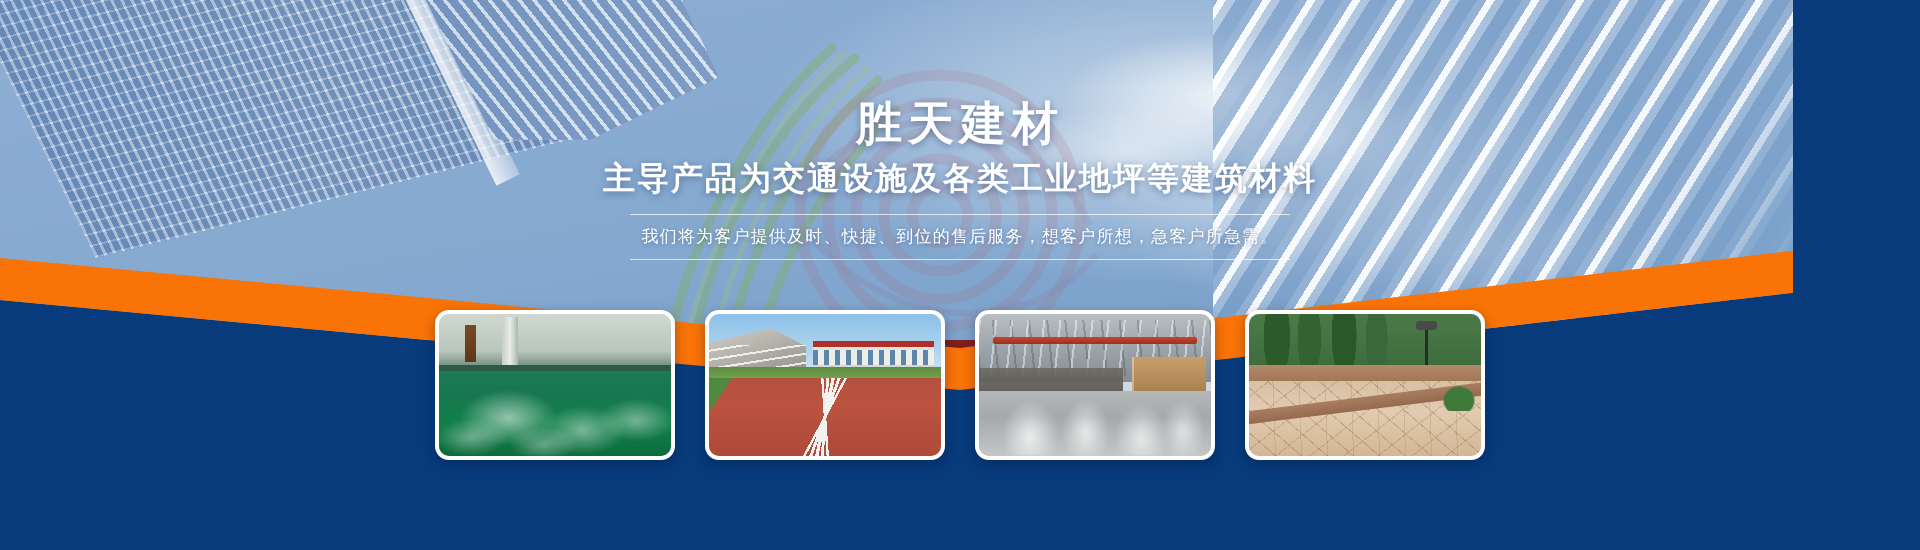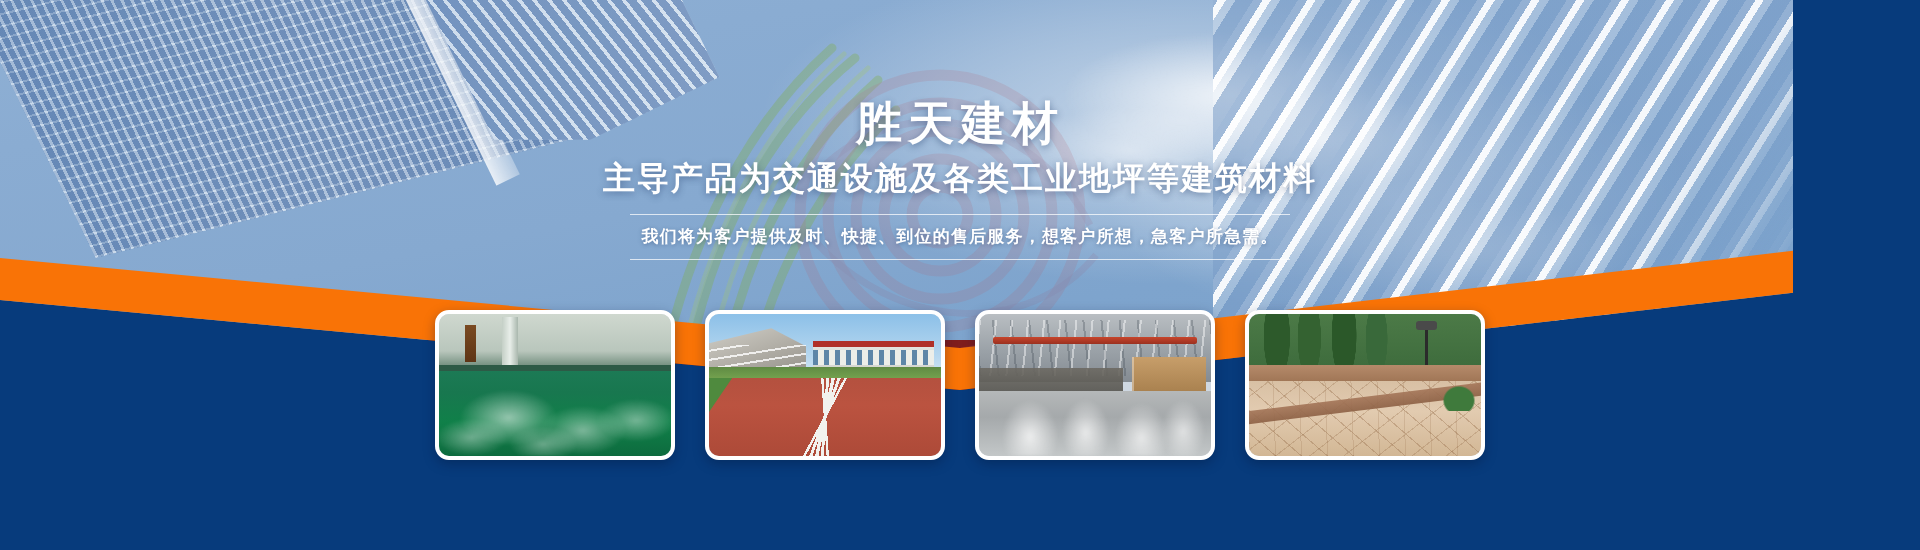--- a/index.html
+++ b/index.html
@@ -102,21 +102,21 @@
   .title {
     font-size:46px; font-weight:bold; letter-spacing:6px; line-height:1.18;
     text-shadow:0 2px 7px rgba(20,45,90,.45);
   }
   .subtitle {
     margin-top:8px;
     font-size:32px; font-weight:bold; letter-spacing:2px; line-height:1.25;
     text-shadow:0 2px 7px rgba(20,45,90,.45);
   }
   .rule-wrap { width:1920px; display:flex; justify-content:center; }
-  .rule-block { width:660px; margin-top:16px;font-weight:bold; }
+  .rule-block { width:660px; margin-top:16px; }
   .rule { height:1px; background:rgba(255,255,255,.72); }
   .tagline {
     font-size:17px; letter-spacing:1.2px; line-height:1.1;
     padding:13px 0 12px; white-space:nowrap;
     text-shadow:0 1px 4px rgba(20,45,90,.4);
   }
 
   
   .band { position:absolute; left:0; top:0; width:1920px; height:550px; z-index:4; pointer-events:none; }
 

